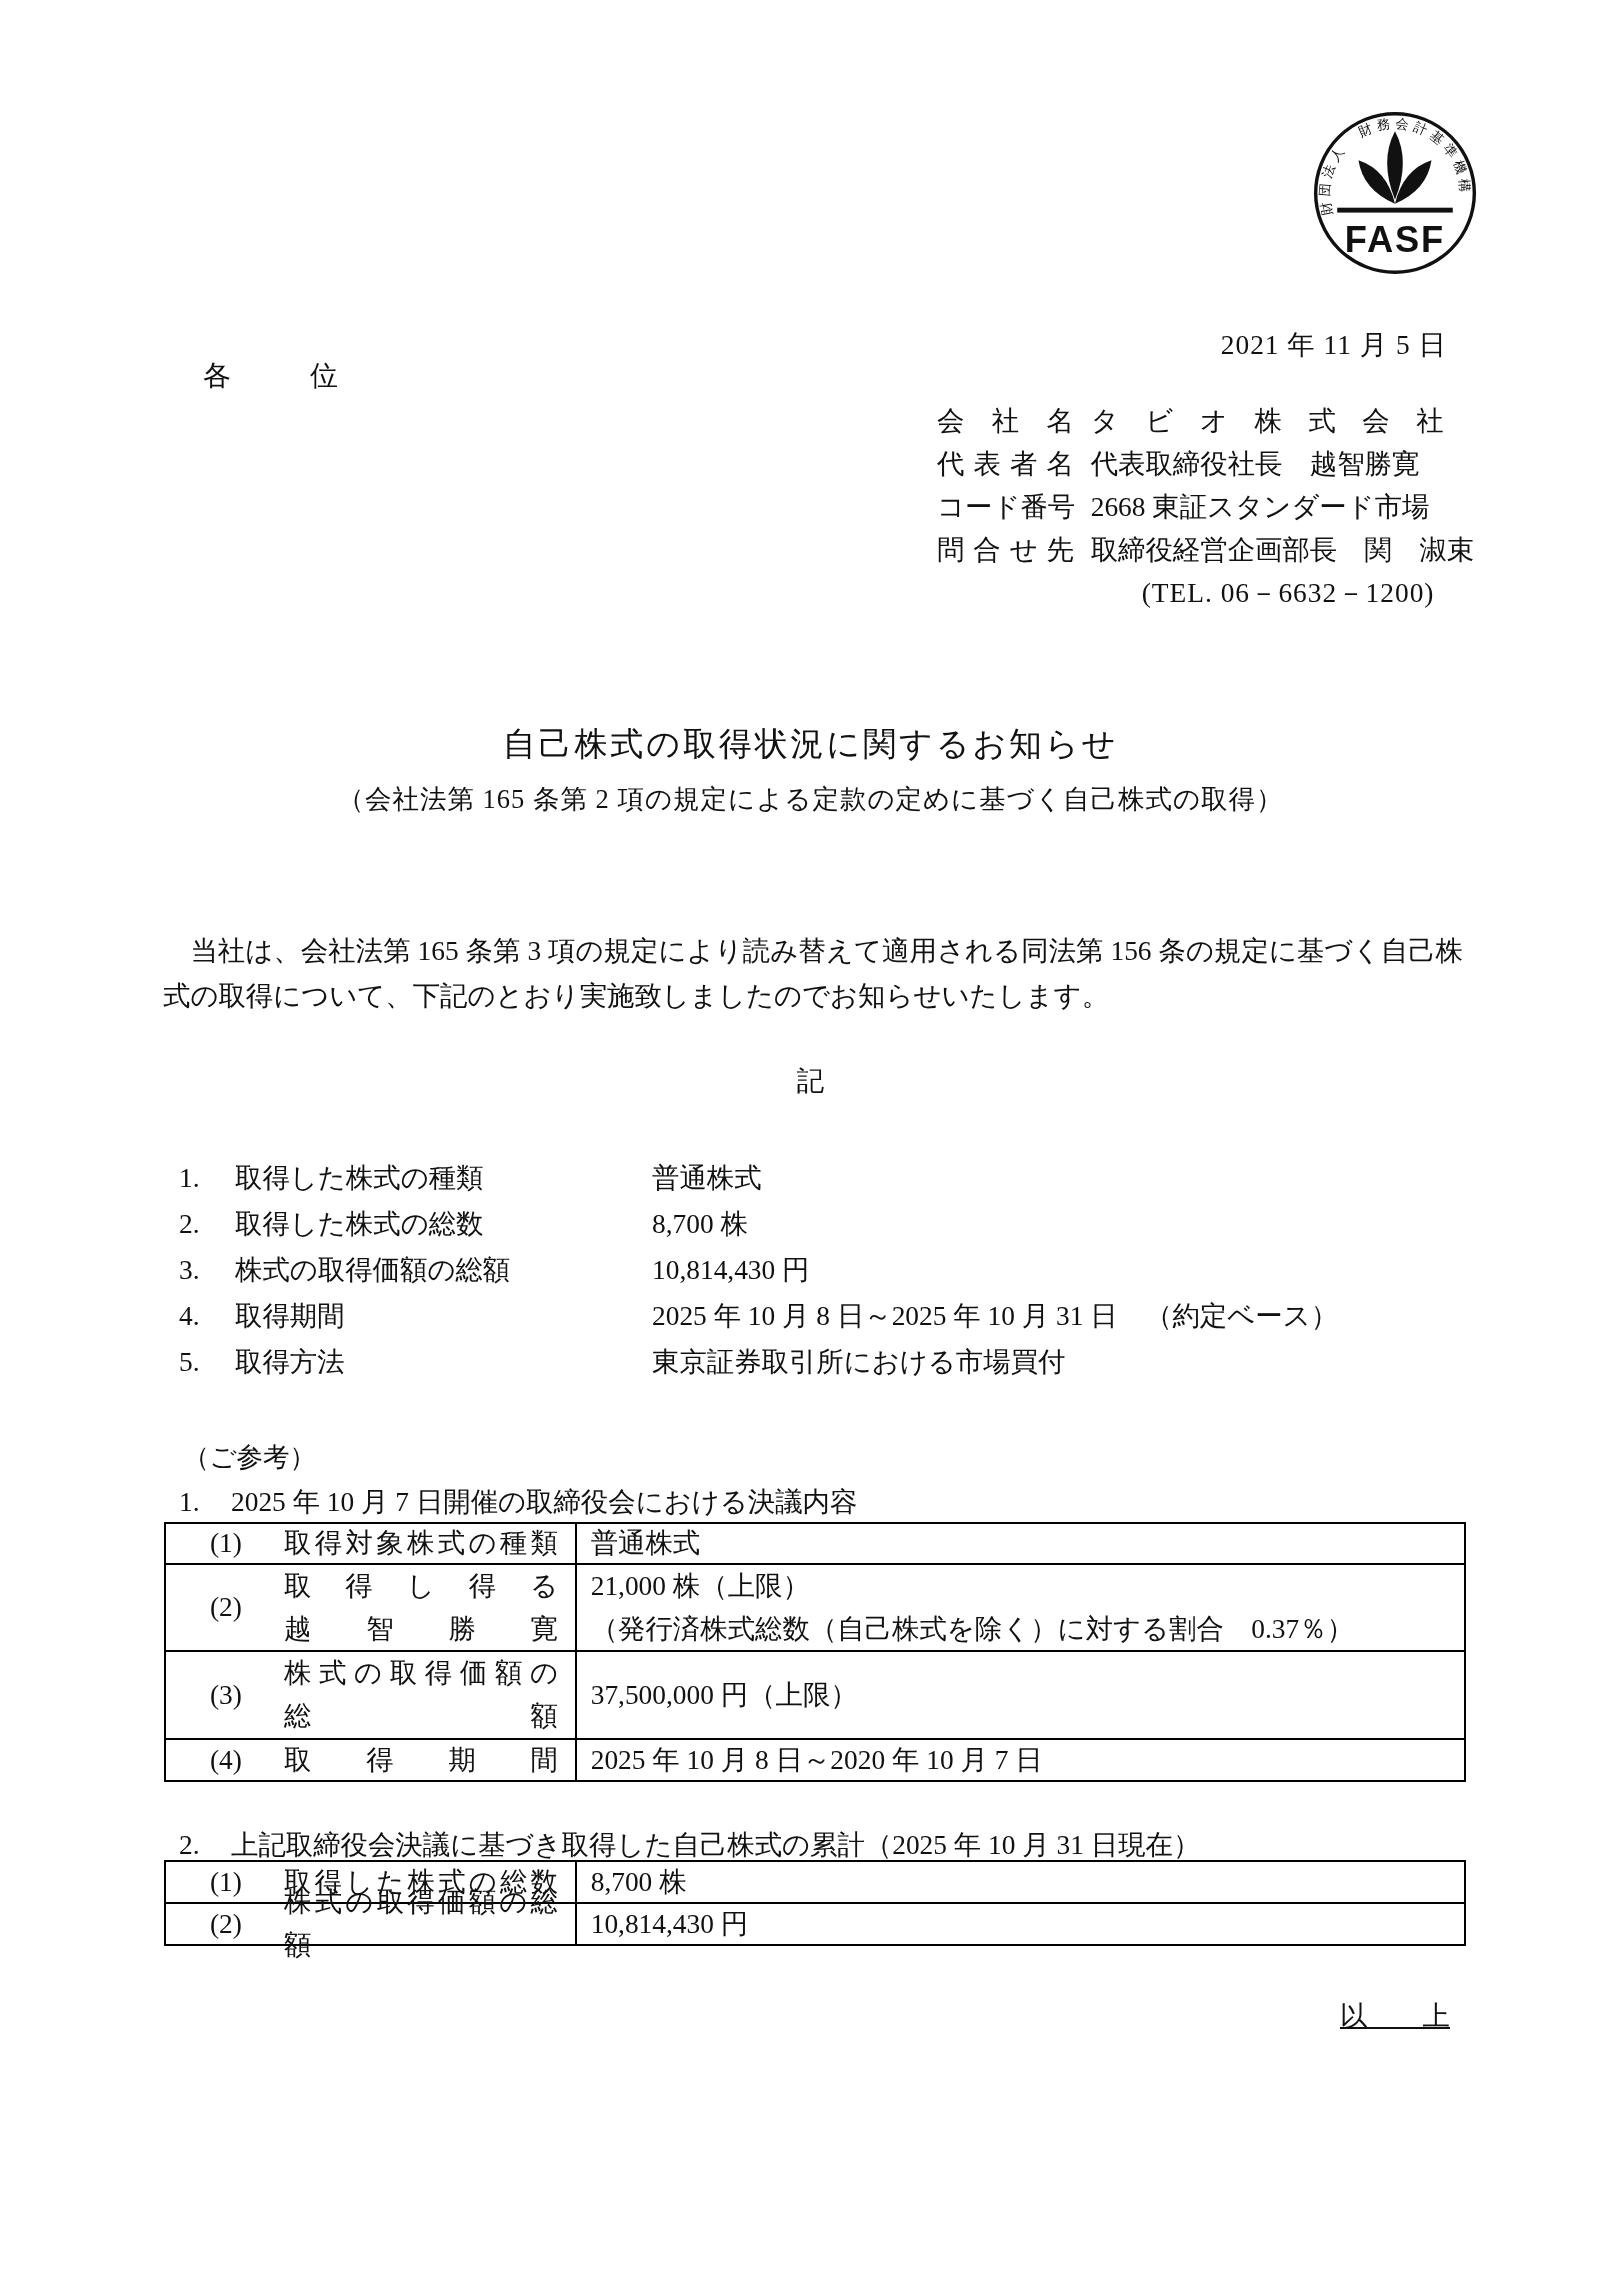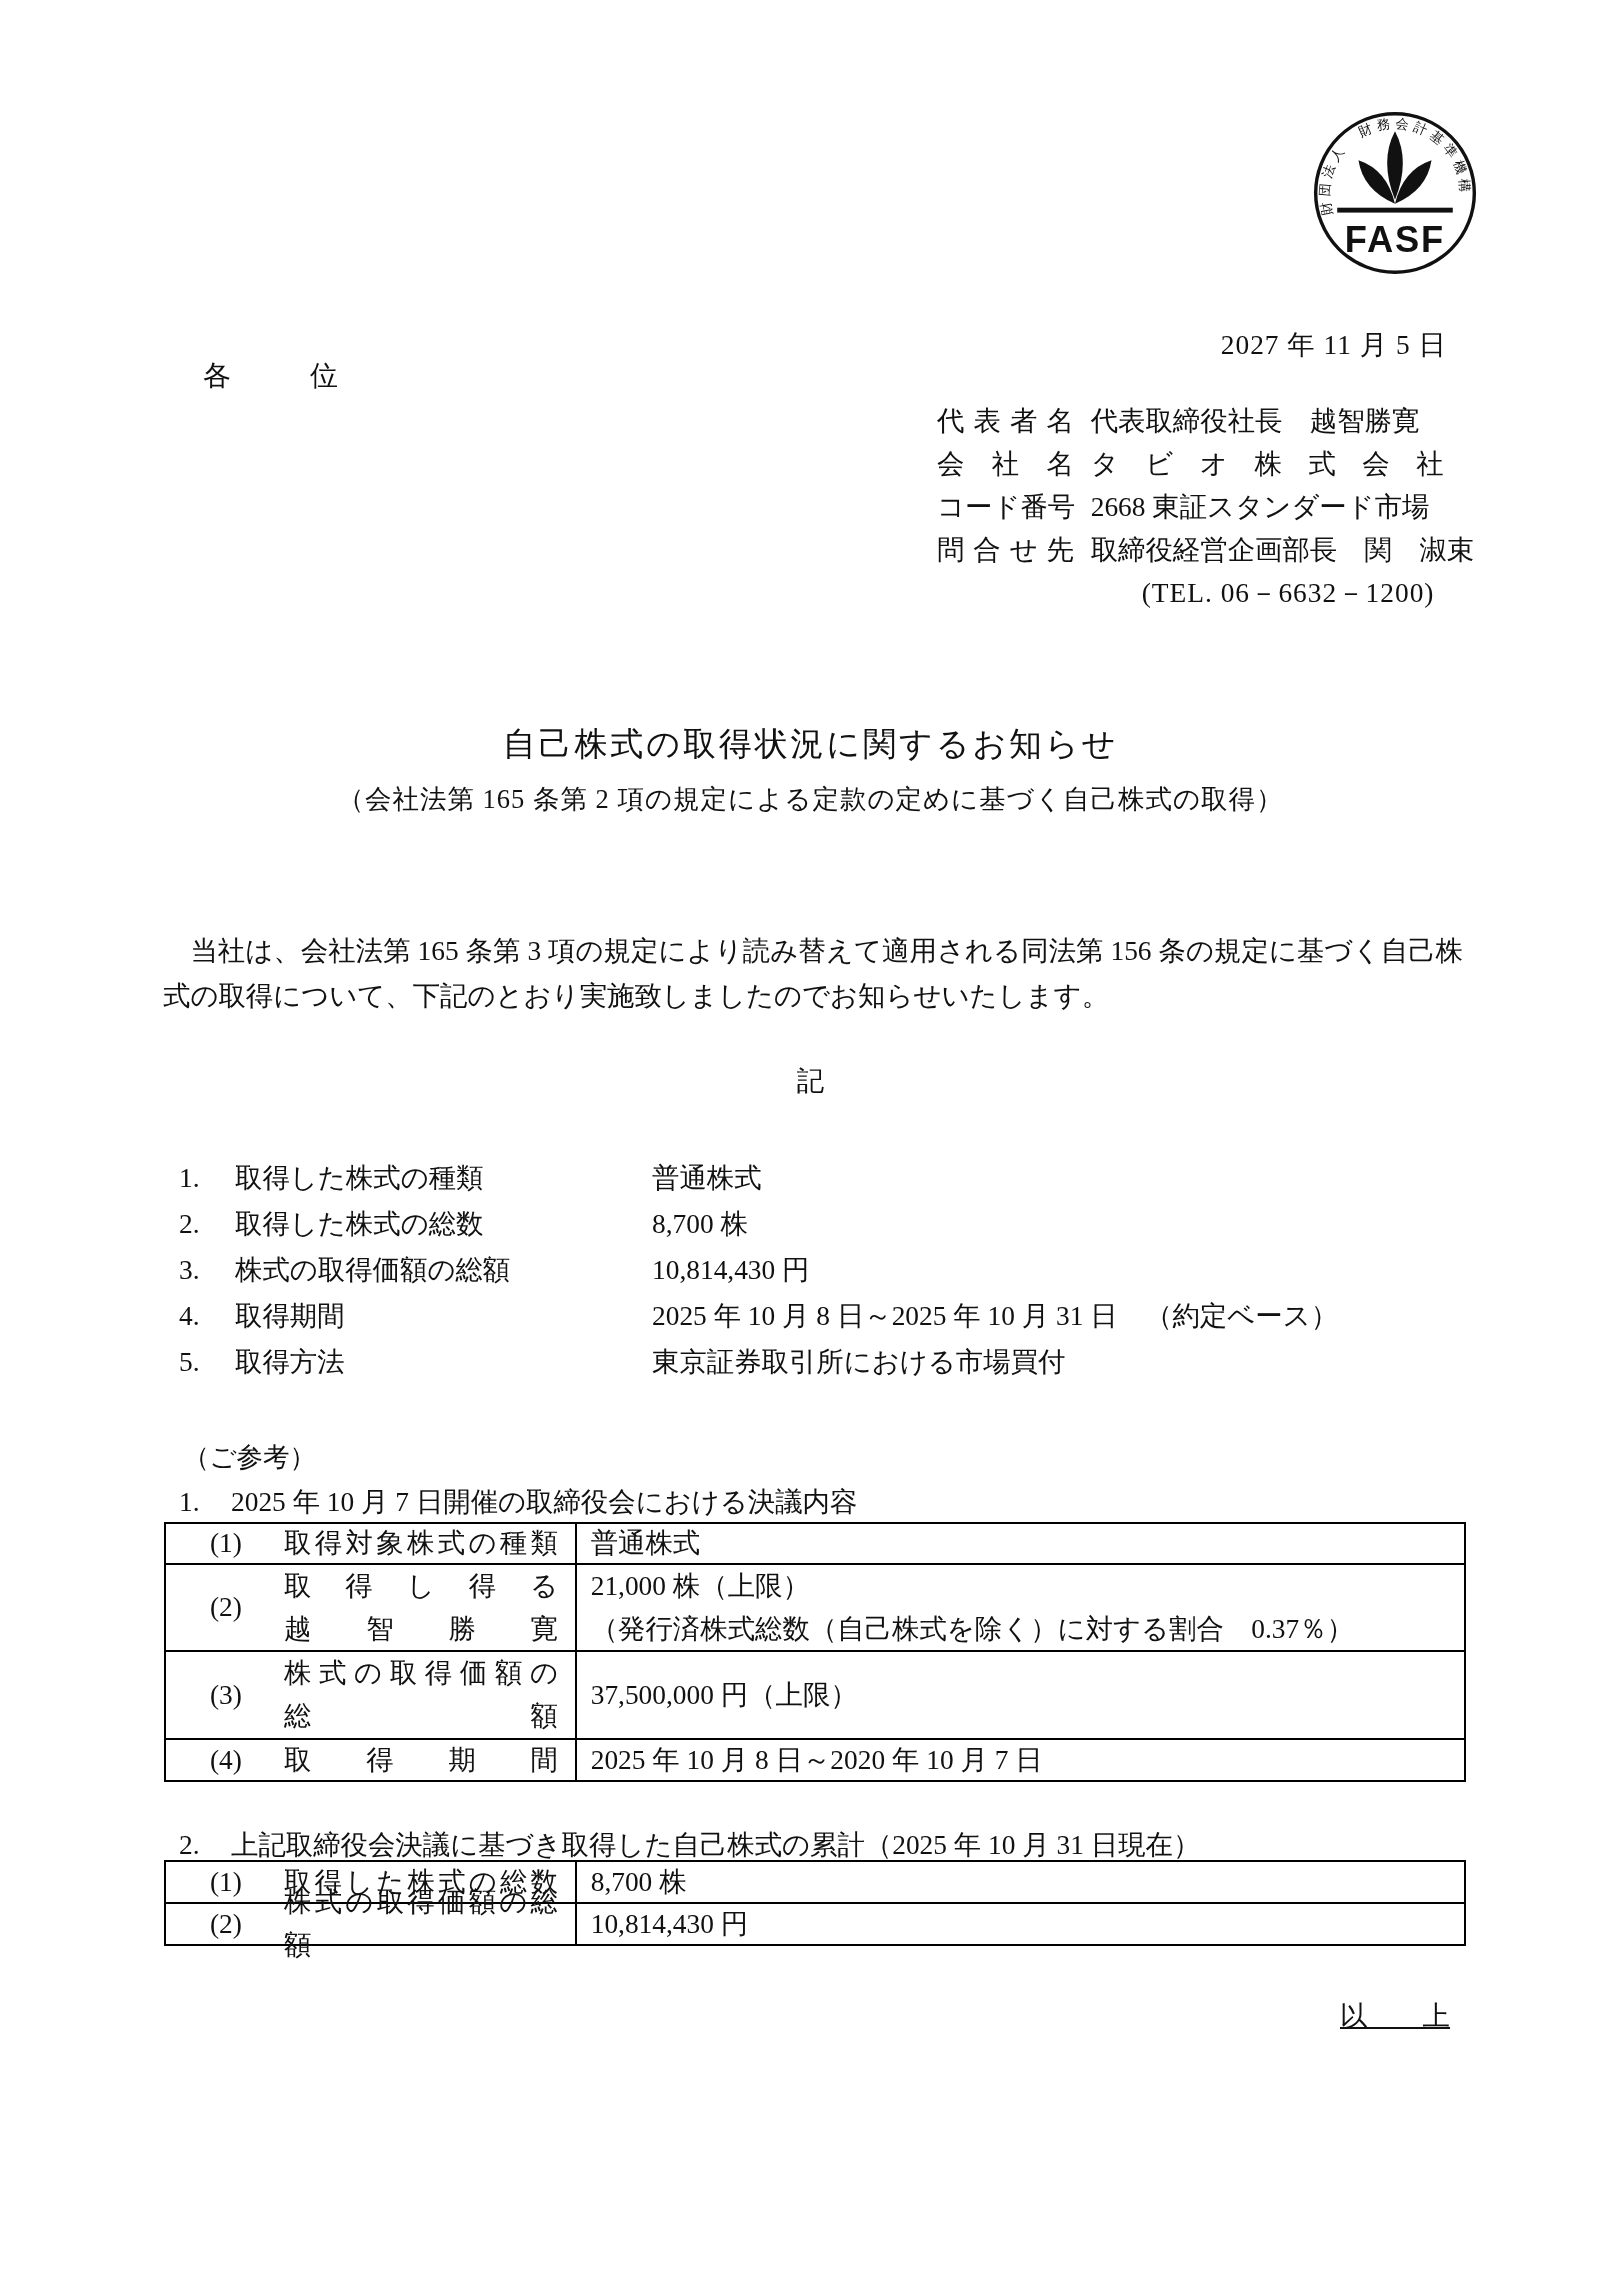--- a/index.html
+++ b/index.html
@@ -70,30 +70,30 @@
       </text>
 
       <path d="M97,34 Q113,64 97,104 Q81,64 97,34 Z" fill="#111"></path>
       <path d="M97,50 Q113,76 97,108 Q81,76 97,50 Z" fill="#111" transform="rotate(-40 97 108)"></path>
       <path d="M97,50 Q113,76 97,108 Q81,76 97,50 Z" fill="#111" transform="rotate(40 97 108)"></path>
       <rect x="38" y="112" width="118" height="5" fill="#111"></rect>
       <text x="97" y="157" text-anchor="middle" font-size="37" font-weight="bold" letter-spacing="2" font-family="'Liberation Sans','DejaVu Sans',sans-serif" fill="#111">FASF</text>
     </svg>
   </div>
 
-  <div class="abs date">2027 年 11 月 5 日</div>
+  <div class="abs date">2021 年 11 月 5 日</div>
 
   <div class="abs addressee">各位</div>
 
   <div class="abs company">
     <div class="company-row">
+      <span class="c-label">会社名</span><span class="c-value wide">タビオ株式会社</span>
+    </div>
+    <div class="company-row">
       <span class="c-label">代表者名</span><span class="c-value">代表取締役社長　越智勝寛</span>
-    </div>
-    <div class="company-row">
-      <span class="c-label">会社名</span><span class="c-value wide">タビオ株式会社</span>
     </div>
     <div class="company-row">
       <span class="c-label">コード番号</span><span class="c-value">2668 東証スタンダード市場</span>
     </div>
     <div class="company-row">
       <span class="c-label">問合せ先</span><span class="c-value">取締役経営企画部長　関　淑束</span>
     </div>
     <div class="tel">(TEL. 06－6632－1200)</div>
   </div>
 

